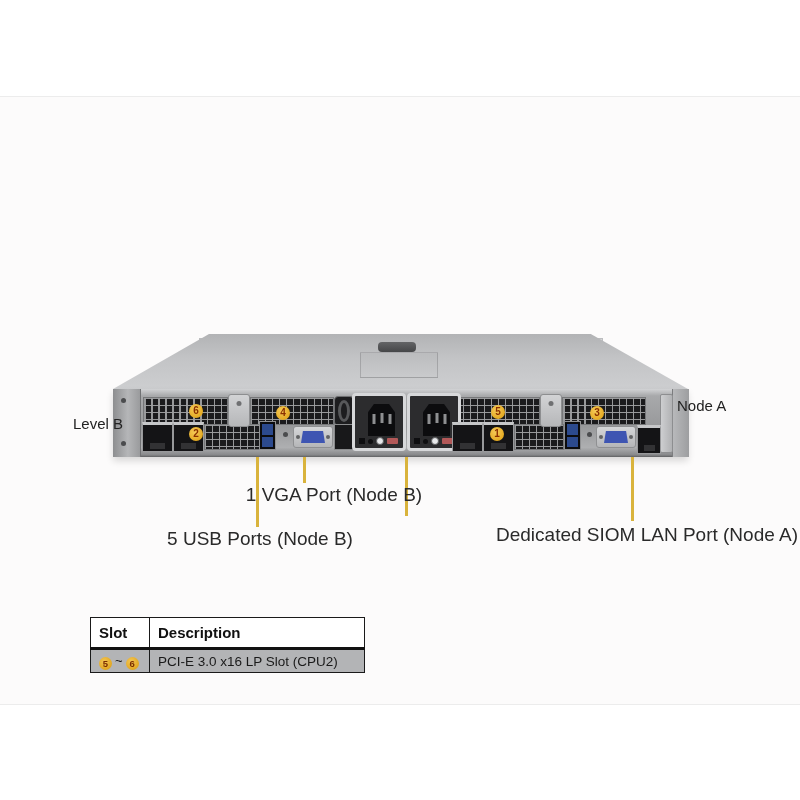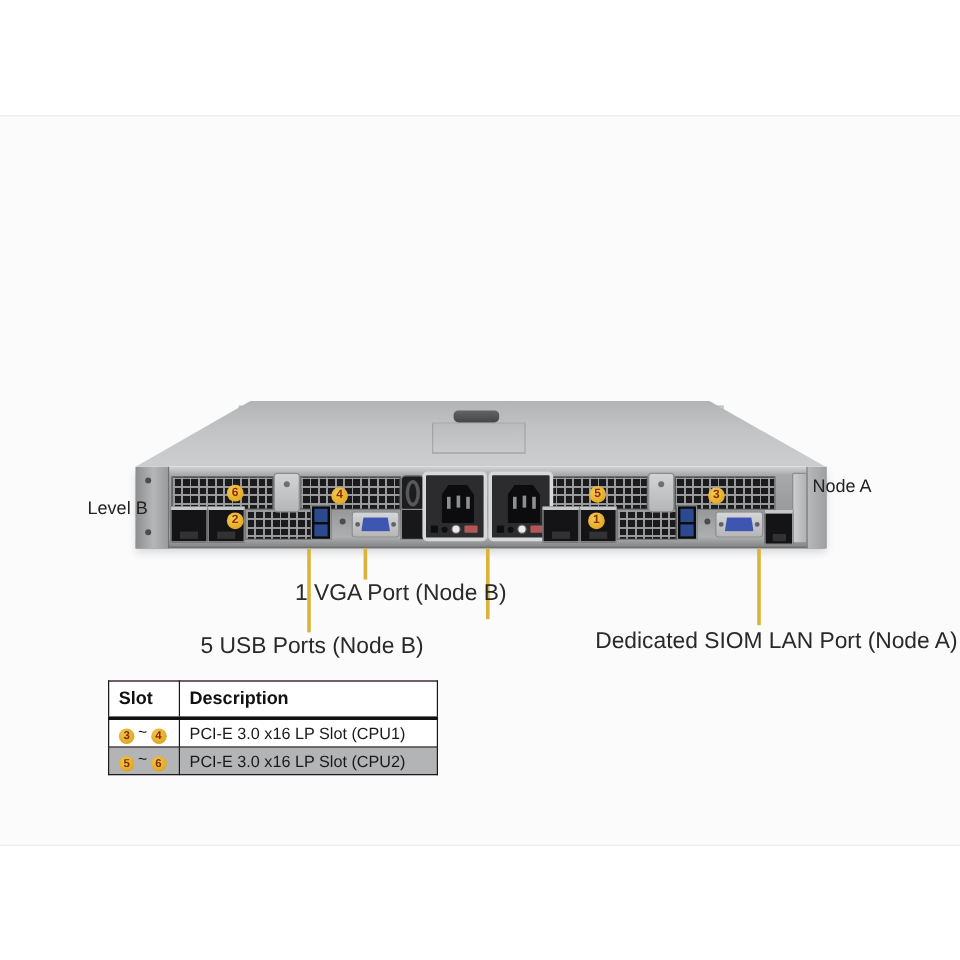--- a/index.html
+++ b/index.html
@@ -94,22 +94,22 @@
     background:radial-gradient(circle at 40% 35%,#f6ca58,#e3a81f 75%);
     color:#8a2f00;font-size:10px;font-weight:bold;line-height:14px;text-align:center;
   }
   
   .node-label{z-index:9;font-size:15px;color:#222;}
   
   .cline{z-index:8;width:3px;background:#d9b33c;}
   .clabel{z-index:9;font-size:19px;color:#2a2a2a;white-space:nowrap;transform:translateX(-50%);text-align:center;line-height:17px;}
   
   .slot-table{
-    left:90px;top:470px;z-index:9;
-    border-collapse:collapse;background:#f9a8d4;
+    left:90px;top:520px;z-index:9;
+    border-collapse:collapse;background:#be185d;
   }
   .slot-table th,.slot-table td{border:1.5px solid #1a1a1a;padding:0 8px;}
   .slot-table th{
     height:29px;font-size:15px;font-weight:bold;text-align:left;color:#111;
     border-bottom:3.5px solid #111;background:#fff;
   }
   .slot-table td{height:22px;font-size:13.5px;color:#1a1a1a;}
   .slot-table .col-slot{width:42px;}
   .slot-table .col-desc{width:198px;}
   .row-gray td{background:#b3b4b6;}
@@ -220,24 +220,20 @@
   <div class="abs clabel" style="left:647px;top:429px;">Dedicated SIOM LAN Port (Node A)</div>
 
   <table class="abs slot-table">
     <thead>
       <tr>
         <th class="col-slot">Slot</th>
         <th class="col-desc">Description</th>
       </tr>
     </thead>
     <tbody>
-      <tr class="row-white">
-        <td class="slot-cell"><span class="tcircle">3</span><span class="tilde">~</span><span class="tcircle">4</span></td>
-        <td>PCI-E 3.0 x16 LP Slot (CPU1)</td>
-      </tr>
       <tr class="row-gray">
         <td class="slot-cell"><span class="tcircle">5</span><span class="tilde">~</span><span class="tcircle">6</span></td>
         <td>PCI-E 3.0 x16 LP Slot (CPU2)</td>
       </tr>
     </tbody>
   </table>
 
 </div>
 
 </body></html>

